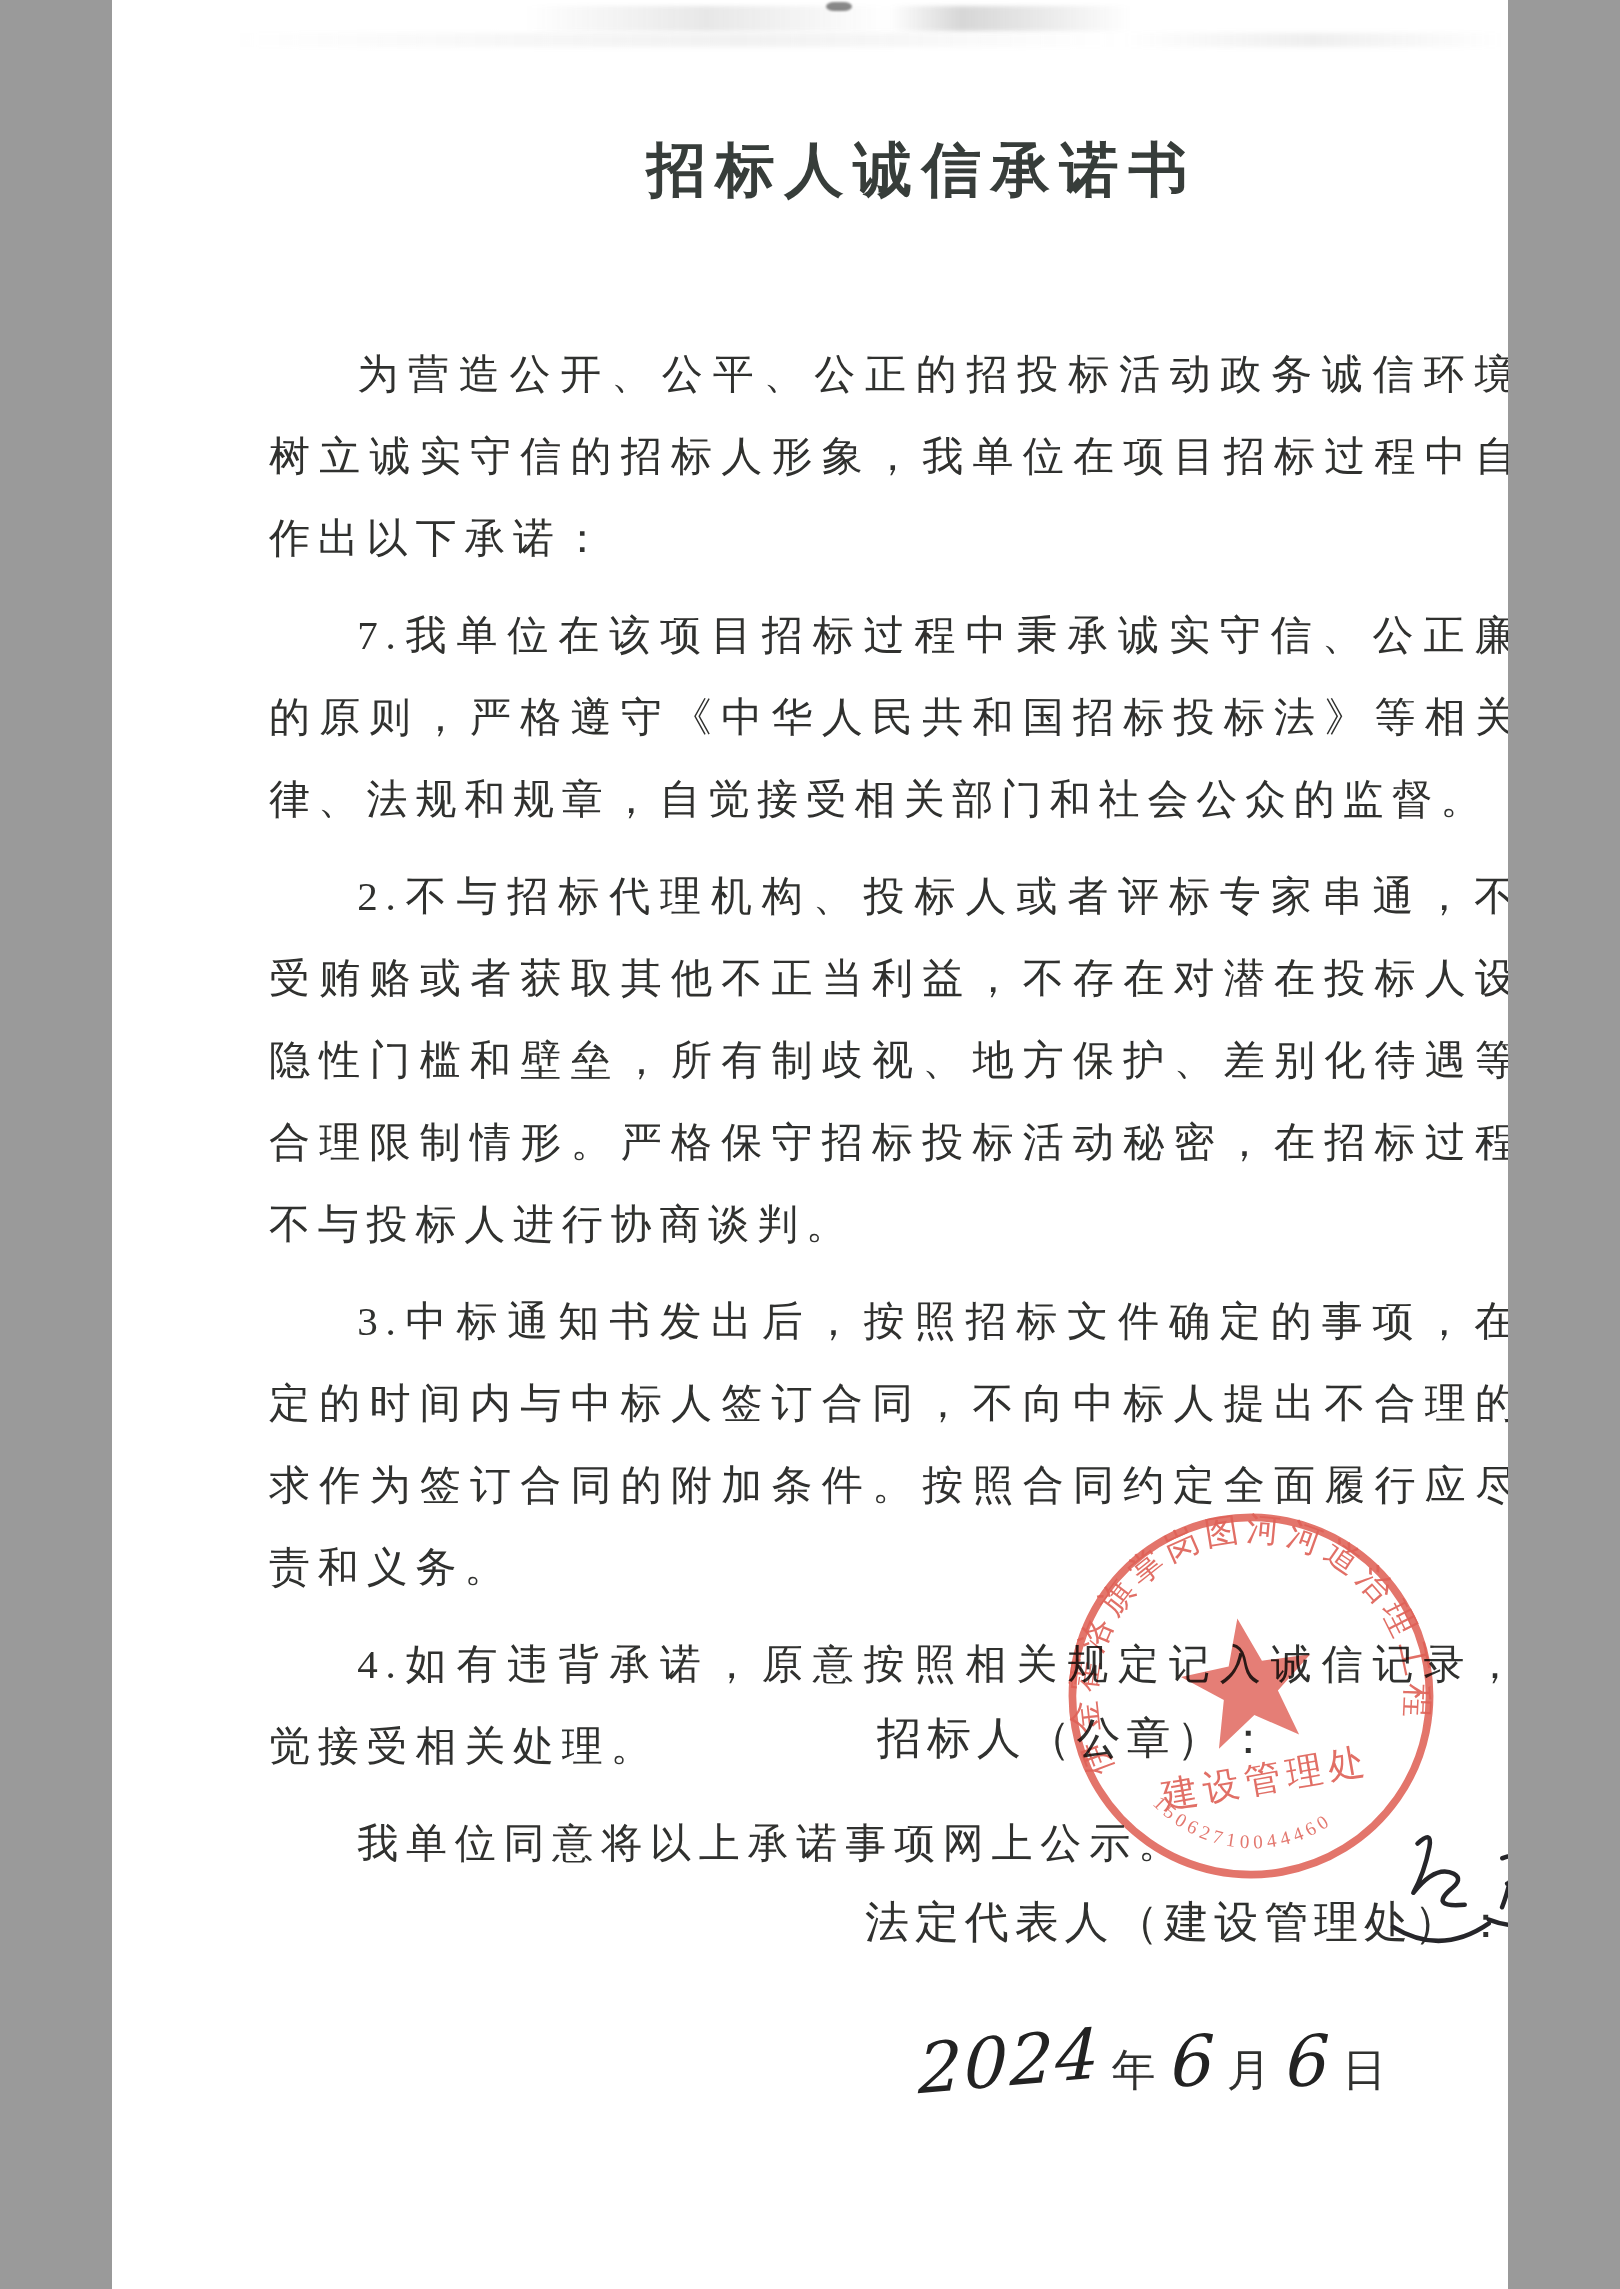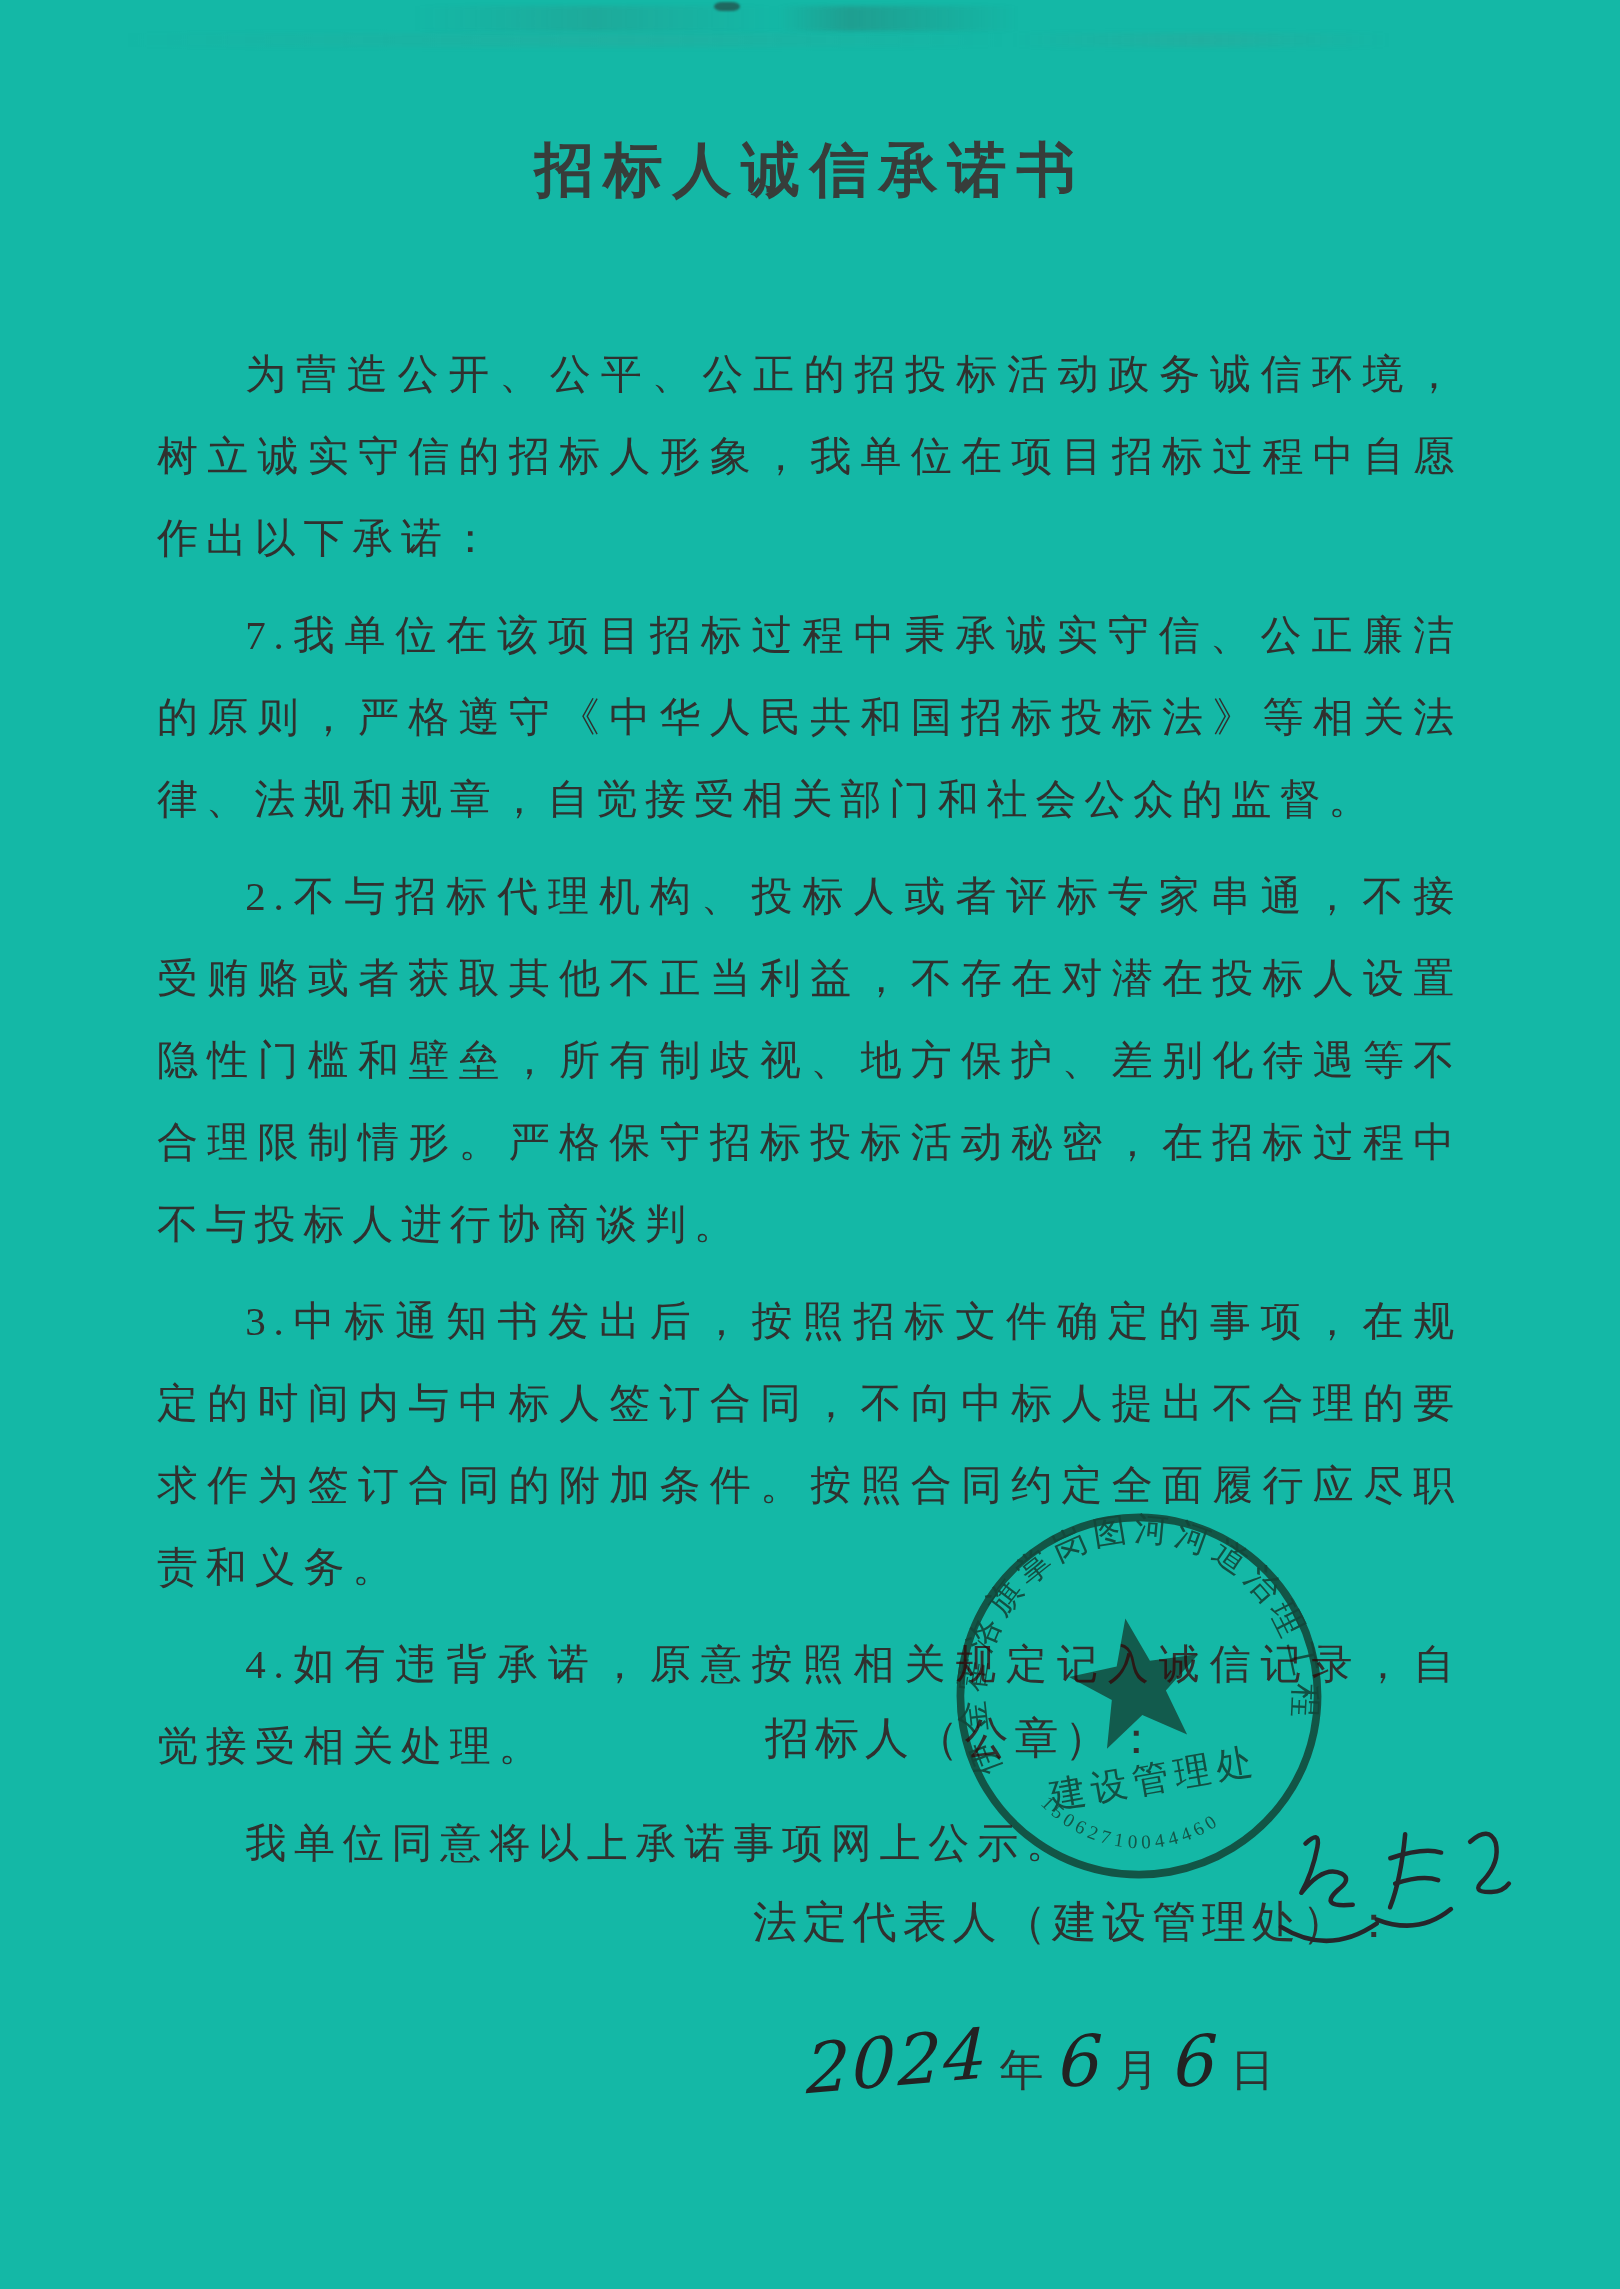--- a/index.html
+++ b/index.html
@@ -1,20 +1,20 @@
 <!DOCTYPE html>
 <html><head>
 <meta charset="utf-8">
 <style>
   html,body{margin:0;padding:0;background:#9a9a9a;}
   .page{
     position:relative;
-    width:1620px;height:2290px;
+    width:1396px;height:2290px;
     margin:0 auto;
-    background:#14b8a6;
+    background:#ffffff;
     font-family:"Liberation Serif","DejaVu Serif",serif;
     color:#30312f;
     overflow:hidden;
   }
   
   .artifact{position:absolute;pointer-events:none;}
   .artifact.a1{top:5.9px;left:412px;width:608px;height:25.5px;
     background:linear-gradient(90deg,rgba(0,0,0,0)0%,rgba(90,90,90,.14)30%,rgba(0,0,0,0)60%,rgba(70,70,70,.22)72%,rgba(0,0,0,0)100%);
     filter:blur(2px);}
   .artifact.a2{top:33px;left:118px;width:1274px;height:13.7px;

